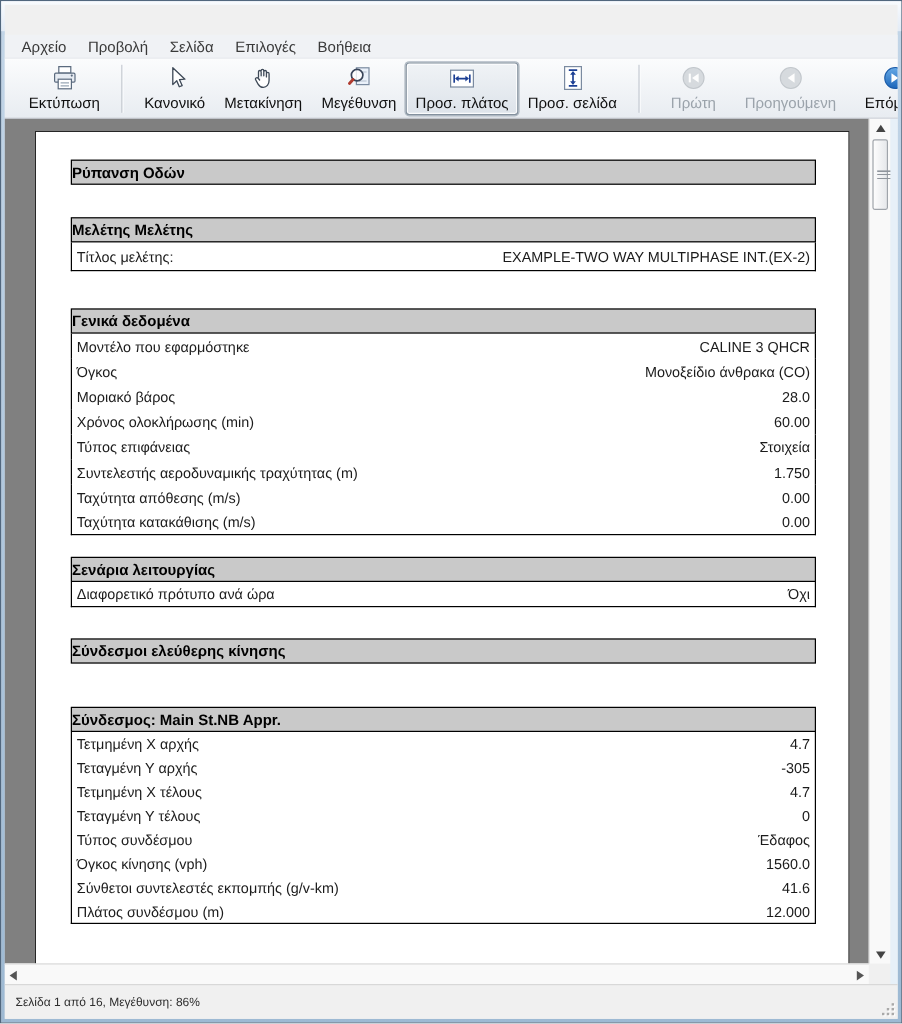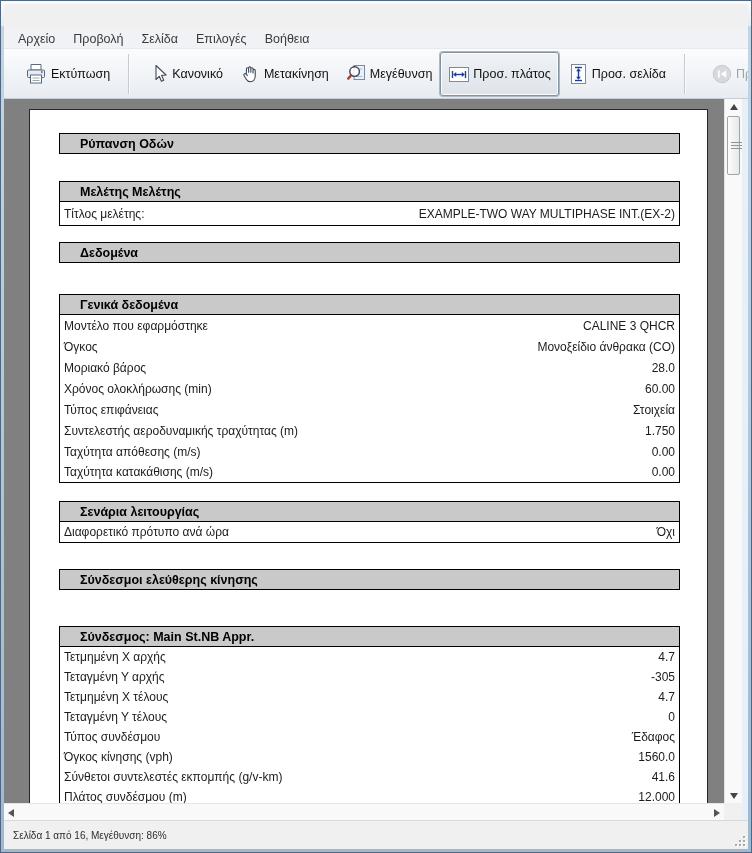--- a/index.html
+++ b/index.html
@@ -24,38 +24,38 @@
   
   .menubar{position:absolute;left:0;top:25px;right:0;height:20px;background:#f0f2f5;
            display:flex;align-items:center;padding-left:5px;box-sizing:border-box;
            border-bottom:1px solid #e6e9ed;}
   .menu-item{font-size:12.5px;color:#3a3a3a;padding:2px 9px;}
   
   .toolbar{position:absolute;left:0;top:45px;right:0;height:50px;
            background:linear-gradient(#fbfcfd,#e8ecf1);
            border-bottom:1px solid #c9ced6;box-sizing:border-box;
            display:flex;align-items:center;padding-left:12px;overflow:hidden;white-space:nowrap;}
-  .tbtn{display:flex;align-items:center;justify-content:flex-end;
+  .tbtn{display:flex;flex-direction:column;align-items:center;justify-content:flex-end;
         height:44px;padding:2px 7px;gap:3px;font-size:12.5px;color:#101010;
         border:1px solid transparent;border-radius:3px;flex:0 0 auto;box-sizing:border-box;}
   .tbtn.pressed{border:1px solid #84919e;background:linear-gradient(#f0f3f6,#dde3ea);
         box-shadow:inset 0 0 0 1px rgba(255,255,255,.85),0 0 0 1px #aeb8c2;}
   .tbtn.disabled{color:#9ba3ab;}
   .tbtn .ticon{height:22px;display:flex;align-items:flex-end;}
   .tsep{width:1px;height:40px;background:#c6cbd2;margin:0 10px;flex:0 0 auto;
         box-shadow:1px 0 0 #fbfcfd;}
   .nav{margin-left:8px;}
   
   .preview{position:absolute;left:0;top:95px;right:0;bottom:29px;}
   .viewport{position:absolute;left:0;top:0;right:24px;bottom:17px;background:#808080;overflow:hidden;}
   .page{position:absolute;left:25px;top:10px;width:679px;height:1100px;background:#fff;
         border:1px solid #262626;box-sizing:border-box;}
   .doc-section{margin-left:29px;width:621px;box-sizing:border-box;}
   .sec-header{height:21px;background:#c9c9c9;border:1px solid #000;box-sizing:border-box;
-              font-weight:bold;font-size:12.5px;color:#000;padding:2px 0 0 20px;line-height:16px;}
+              font-weight:bold;font-size:12.5px;color:#000;padding:2px 0 0 0;line-height:16px;}
   .doc-row{height:21px;border-left:1px solid #000;border-right:1px solid #000;box-sizing:border-box;
            display:flex;justify-content:space-between;align-items:center;padding:0 4px;
            font-size:12px;color:#1b1b1b;}
   .doc-row.last{border-bottom:1px solid #000;}
   .sec0{margin-top:23px}.sec1{margin-top:27px}.sec2{margin-top:16px}.sec3{margin-top:31px}
   .sec4{margin-top:18px}.sec5{margin-top:26px}.sec6{margin-top:36px}
   .sec1 .doc-row{height:24px}
   .sec6 .doc-row{height:20px}
   
   .vscroll{position:absolute;top:0;right:6px;width:18px;bottom:17px;background:#f9f9f9;
@@ -254,23 +254,20 @@
               <div class="doc-section sec0">
                 <div class="sec-header">Ρύπανση Οδών</div>
               </div>
               <div class="doc-section sec1">
                 <div class="sec-header">Μελέτης Μελέτης</div>
                 <div class="doc-row last">
                   <span>Τίτλος μελέτης:</span>
                   <span>EXAMPLE-TWO WAY MULTIPHASE INT.(EX-2)</span>
                 </div>
               </div>
-              <div class="doc-section sec2">
-                <div class="sec-header">Δεδομένα</div>
-              </div>
               <div class="doc-section sec3">
                 <div class="sec-header">Γενικά δεδομένα</div>
                 <div class="doc-row">
                   <span>Μοντέλο που εφαρμόστηκε</span>
                   <span>CALINE 3 QHCR</span>
                 </div>
                 <div class="doc-row">
                   <span>Όγκος</span>
                   <span>Μονοξείδιο άνθρακα (CO)</span>
                 </div>

